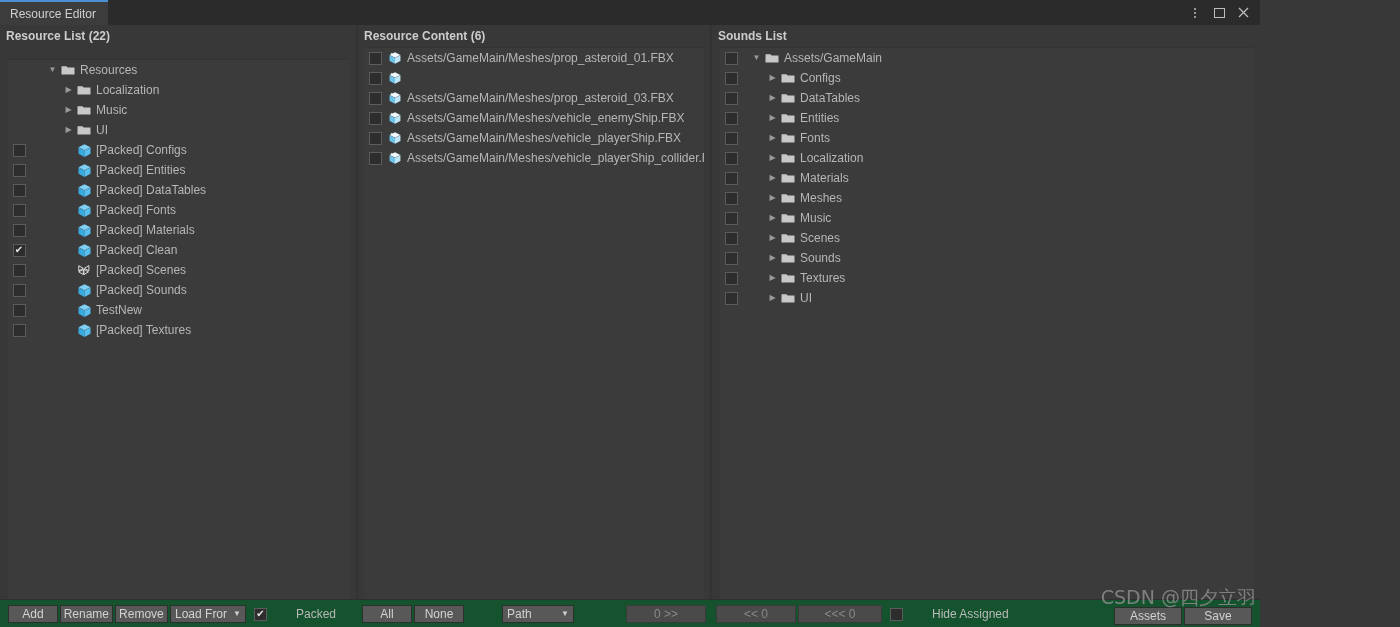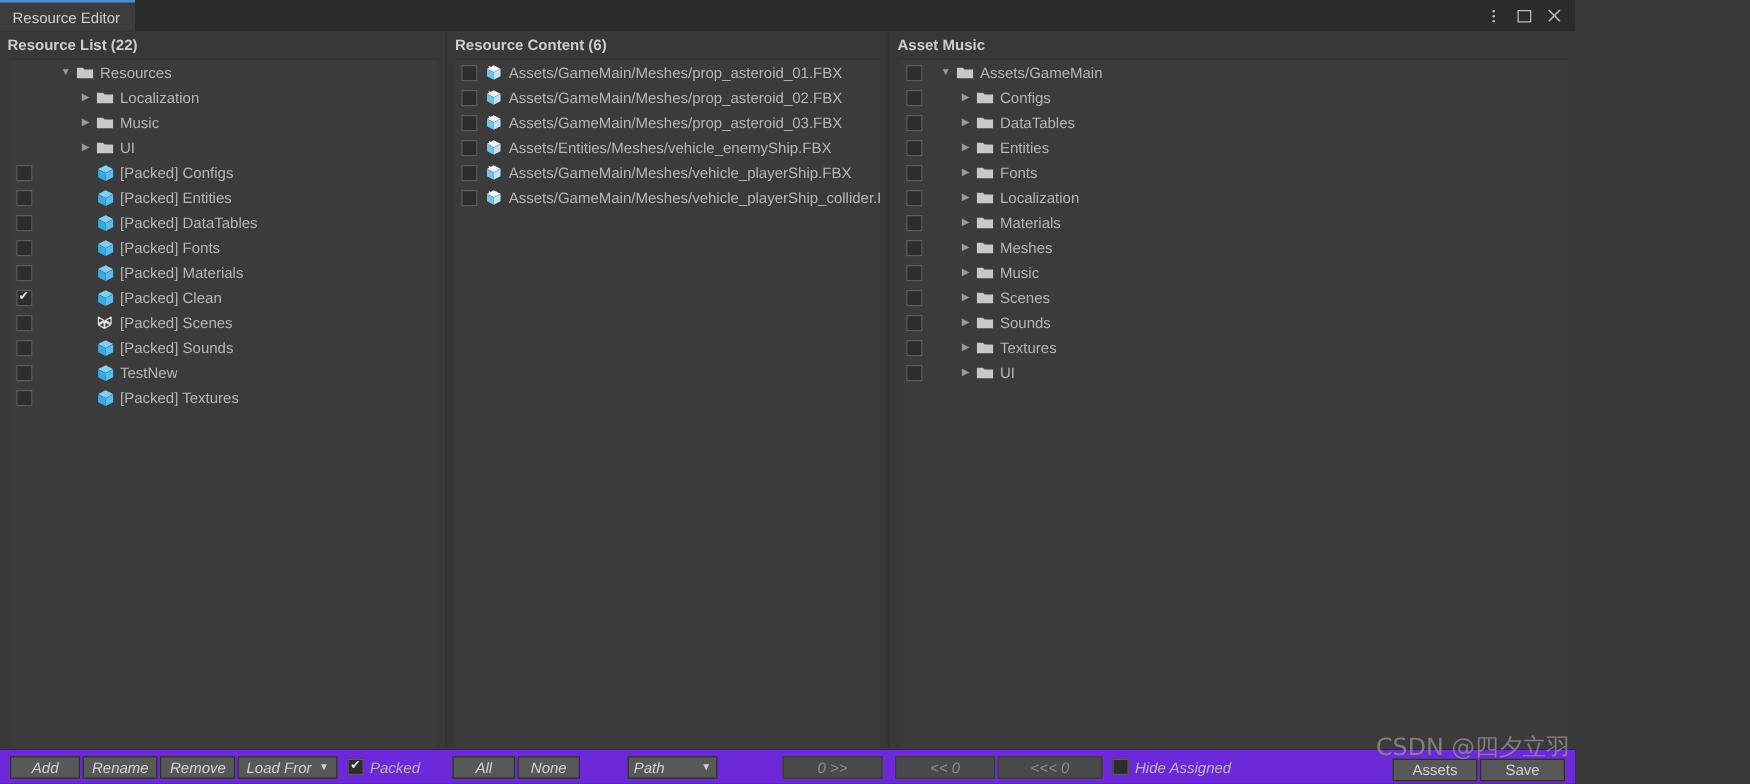--- a/index.html
+++ b/index.html
@@ -29,21 +29,21 @@
   .tabfill{flex:1;}
   .wincontrols{display:flex;align-items:center;gap:2px;padding-right:6px;}
   .wbtn{width:22px;height:22px;display:flex;align-items:center;justify-content:center;color:#bdbdbd;}
   .kebab{display:flex;flex-direction:column;gap:2px;align-items:center;justify-content:center;}
   .kebab i{display:block;width:2px;height:2px;background:#bdbdbd;border-radius:50%;}
   .sq{width:11px;height:10px;border:1.5px solid #bdbdbd;box-sizing:border-box;}
 
   
   .columns{flex:1;display:flex;background:#383838;min-height:0;}
   .col{display:flex;flex-direction:column;min-width:0;position:relative;}
-  .col-left{width:356px;}
+  .col-left{width:356px;gap:12px;}
   .col-mid{width:352px;}
   .col-right{flex:1;}
   .coldiv{width:2px;background:#333333;}
 
   .colhdr{
     height:22px;min-height:22px;display:flex;align-items:center;
     padding-left:6px;
     font-size:12px;font-weight:bold;color:#cdcdcd;
     background:#383838;
   }
@@ -72,21 +72,21 @@
   .cb.hidden{visibility:hidden;}
   .tri{
     width:13px;min-width:13px;display:flex;align-items:center;justify-content:center;
     color:#9a9a9a;font-size:8px;line-height:1;
   }
   .tri.none{visibility:hidden;}
   .ico{width:18px;min-width:18px;display:flex;align-items:center;justify-content:center;margin-right:3px;}
   .lbl{overflow:hidden;text-overflow:clip;}
 
   
-  .toolbars{height:27px;min-height:27px;display:flex;background:#6d28d9;border-top:1px solid #2f2f2f;font-style:italic;}
+  .toolbars{height:27px;min-height:27px;display:flex;background:#14532d;border-top:1px solid #2f2f2f;}
   .tb{display:flex;align-items:center;height:27px;box-sizing:border-box;}
   .tb-left{width:356px;padding-left:8px;}
   .tb-mid{width:352px;padding-left:6px;}
   .tb-right{flex:1;padding-left:8px;padding-right:6px;}
 
   .btn{
     height:18px;box-sizing:border-box;
     background:#585858;border:1px solid #2e2e2e;
     color:#d2d2d2;font-size:12px;line-height:16px;
     display:inline-flex;align-items:center;justify-content:center;
@@ -97,21 +97,21 @@
   .btn.dd .caret{margin-left:6px;font-size:8px;line-height:1;color:#d0d0d0;}
   .btn.w58{width:58px;padding:0 2px;}
   .btn.w62{width:62px;padding:0 2px;}
   .btn.w50{width:50px;padding:0 2px;}
   .btn.w68{width:68px;padding:0 2px;}
   .btn.w82{width:82px;padding:0 4px;justify-content:center;}
   .btn.w72{width:72px;padding:0 4px;justify-content:space-between;margin-left:36px;}
   .btn.w80c{width:80px;padding:0 2px;}
   .btn.w84c{width:84px;padding:0 2px;}
 
-  .cbinline{display:inline-flex;align-items:flex-start;margin-left:6px;margin-right:20px;color:#b9b9b9;font-size:12px;}
+  .cbinline{display:inline-flex;align-items:flex-end;margin-left:6px;margin-right:20px;color:#b9b9b9;font-size:12px;gap:24px;}
   .cbinline .cb{margin-right:5px;}
   .spacer{flex:1;}
 
   
   .watermark{
     position:absolute;right:4px;bottom:16px;
     font-size:19px;color:#8e8e8e;opacity:.82;
     font-family:"DejaVu Sans",sans-serif;
     pointer-events:none;white-space:nowrap;
   }
@@ -378,21 +378,20 @@
               <span class="cb"></span>
             </span>
             <span class="ico">
               <svg width="14" height="14" viewBox="0 0 16 16">
                 <path d="M8 1.4 L14.2 4.6 L8 7.7 L1.8 4.6 Z" fill="#eaf6fc"></path>
                 <path d="M1.8 4.9 L8 8.0 L8 14.6 L1.8 11.4 Z" fill="#6fc4ea"></path>
                 <path d="M14.2 4.9 L8 8.0 L8 14.6 L14.2 11.4 Z" fill="#bfe4f5"></path>
                 <path d="M3.4 2.6 L9.6 5.8" stroke="#ffffff" stroke-width="1" fill="none"></path>
               </svg>
             </span>
-            <span class="lbl">Assets/GameMain/Meshes/prop_asteroid_02.FBX</span>
           </div>
           <div class="row">
             <span class="cbcell">
               <span class="cb"></span>
             </span>
             <span class="ico">
               <svg width="14" height="14" viewBox="0 0 16 16">
                 <path d="M8 1.4 L14.2 4.6 L8 7.7 L1.8 4.6 Z" fill="#eaf6fc"></path>
                 <path d="M1.8 4.9 L8 8.0 L8 14.6 L1.8 11.4 Z" fill="#6fc4ea"></path>
                 <path d="M14.2 4.9 L8 8.0 L8 14.6 L14.2 11.4 Z" fill="#bfe4f5"></path>
@@ -406,21 +405,21 @@
               <span class="cb"></span>
             </span>
             <span class="ico">
               <svg width="14" height="14" viewBox="0 0 16 16">
                 <path d="M8 1.4 L14.2 4.6 L8 7.7 L1.8 4.6 Z" fill="#eaf6fc"></path>
                 <path d="M1.8 4.9 L8 8.0 L8 14.6 L1.8 11.4 Z" fill="#6fc4ea"></path>
                 <path d="M14.2 4.9 L8 8.0 L8 14.6 L14.2 11.4 Z" fill="#bfe4f5"></path>
                 <path d="M3.4 2.6 L9.6 5.8" stroke="#ffffff" stroke-width="1" fill="none"></path>
               </svg>
             </span>
-            <span class="lbl">Assets/Entities/Meshes/vehicle_enemyShip.FBX</span>
+            <span class="lbl">Assets/GameMain/Meshes/vehicle_enemyShip.FBX</span>
           </div>
           <div class="row">
             <span class="cbcell">
               <span class="cb"></span>
             </span>
             <span class="ico">
               <svg width="14" height="14" viewBox="0 0 16 16">
                 <path d="M8 1.4 L14.2 4.6 L8 7.7 L1.8 4.6 Z" fill="#eaf6fc"></path>
                 <path d="M1.8 4.9 L8 8.0 L8 14.6 L1.8 11.4 Z" fill="#6fc4ea"></path>
                 <path d="M14.2 4.9 L8 8.0 L8 14.6 L14.2 11.4 Z" fill="#bfe4f5"></path>
@@ -442,21 +441,21 @@
               </svg>
             </span>
             <span class="lbl">Assets/GameMain/Meshes/vehicle_playerShip_collider.FBX</span>
           </div>
         </div>
     </div>
 
     <div class="coldiv"></div>
 
     <div class="col col-right">
-      <div class="colhdr">Asset Music</div>
+      <div class="colhdr">Sounds List</div>
       <div class="listarea" id="asset-list-rows">
           <div class="row">
             <span class="cbcell">
               <span class="cb"></span>
             </span>
             <span style="width:8px;min-width:8px"></span>
             <span class="tri">▼</span>
             <span class="ico">
               <svg width="14" height="12" viewBox="0 0 14 12">
                 <path d="M0.5 2.2 L0.5 10.5 L13.5 10.5 L13.5 3.6 L6.6 3.6 L5.4 2.2 Z" fill="#c8c8c8"></path>

